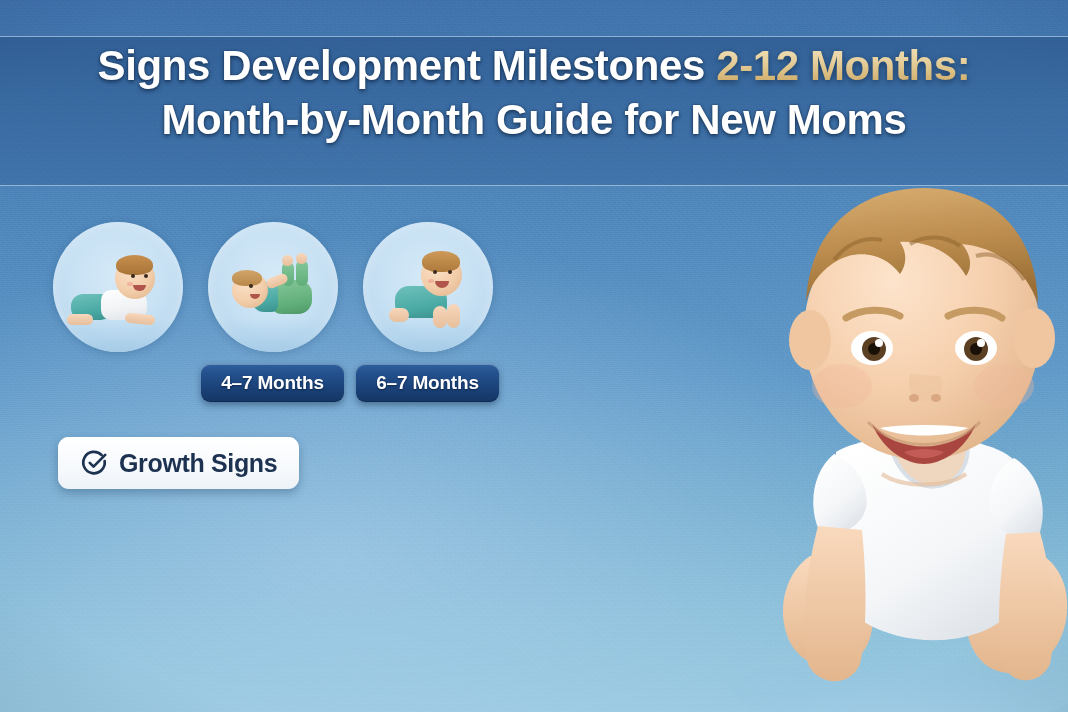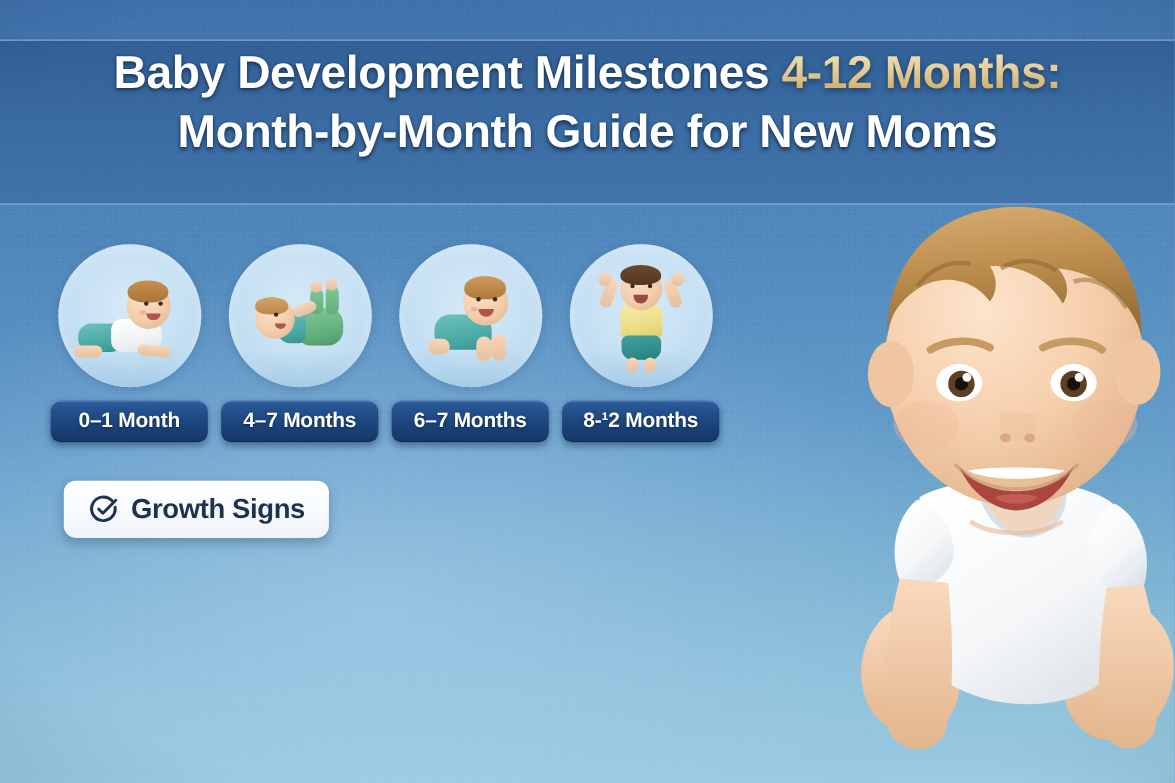--- a/index.html
+++ b/index.html
@@ -161,22 +161,22 @@
 <body>
 
 <div id="poster">
 
   <div id="texture"></div>
 
   <div id="title-band"></div>
 
   <div id="title-block">
     <div class="tline l1">
-      <span>Baby Development Milestones</span>
-      <span class="accent">4-12 Months:</span>
+      <span>Signs Development Milestones</span>
+      <span class="accent">2-12 Months:</span>
     </div>
     <div class="tline l2">Month-by-Month Guide for New Moms</div>
   </div>
 
   <div id="milestones">
 
     <div class="ms-item">
       <div class="ms-thumb">
         <div class="floor"></div>
         <div class="baby" style="left:0;top:0;width:130px;height:130px;">
@@ -185,21 +185,20 @@
           <div class="limb" style="left:14px;top:92px;width:26px;height:11px;"></div>
           <div class="limb" style="left:72px;top:92px;width:30px;height:10px;transform:rotate(6deg);"></div>
           <div class="head" style="left:62px;top:36px;width:40px;height:41px;"></div>
           <div class="hair" style="left:63px;top:33px;width:37px;height:20px;background:linear-gradient(180deg,#c78f4f 0%,#a87437 100%);"></div>
           <div class="eye" style="left:78px;top:52px;"></div>
           <div class="eye" style="left:91px;top:52px;"></div>
           <div class="mouth" style="left:80px;top:63px;width:13px;height:6px;"></div>
           <div class="cheek" style="left:74px;top:60px;"></div>
         </div>
       </div>
-      <div class="ms-badge">0–1 Month</div>
     </div>
 
 
     <div class="ms-item">
       <div class="ms-thumb">
         <div class="floor"></div>
         <div class="baby" style="left:0;top:0;width:130px;height:130px;">
           <div class="body-pc grn" style="left:62px;top:58px;width:42px;height:34px;border-radius:12px 14px 14px 12px;"></div>
           <div class="body-pc teal" style="left:44px;top:60px;width:26px;height:30px;border-radius:12px 6px 6px 12px;"></div>
           <div class="limb grn" style="left:74px;top:40px;width:12px;height:24px;border-radius:7px;background:linear-gradient(180deg,#86c79a,#5fae79);"></div>
@@ -228,41 +227,20 @@
           <div class="hair" style="left:59px;top:29px;width:38px;height:21px;background:linear-gradient(180deg,#cf9a58 0%,#ad7a3c 100%);"></div>
           <div class="eye" style="left:70px;top:48px;"></div>
           <div class="eye" style="left:85px;top:48px;"></div>
           <div class="mouth" style="left:72px;top:59px;width:14px;height:7px;"></div>
           <div class="cheek" style="left:65px;top:57px;"></div>
         </div>
       </div>
       <div class="ms-badge">6–7 Months</div>
     </div>
 
-    <div class="ms-item">
-      <div class="ms-thumb">
-        <div class="floor"></div>
-        <div class="baby" style="left:0;top:0;width:130px;height:130px;">
-          <div class="limb" style="left:30px;top:32px;width:11px;height:26px;transform:rotate(20deg);"></div>
-          <div class="limb" style="left:88px;top:32px;width:11px;height:26px;transform:rotate(-20deg);"></div>
-          <div class="limb" style="left:26px;top:26px;width:12px;height:12px;border-radius:50%;"></div>
-          <div class="limb" style="left:92px;top:26px;width:12px;height:12px;border-radius:50%;"></div>
-          <div class="body-pc ylw" style="left:46px;top:54px;width:38px;height:32px;border-radius:10px 10px 6px 6px;"></div>
-          <div class="body-pc tealdk" style="left:47px;top:83px;width:36px;height:22px;border-radius:6px 6px 10px 10px;"></div>
-          <div class="limb" style="left:52px;top:103px;width:10px;height:14px;"></div>
-          <div class="limb" style="left:68px;top:103px;width:10px;height:14px;"></div>
-          <div class="head" style="left:46px;top:22px;width:38px;height:38px;"></div>
-          <div class="hair" style="left:46px;top:19px;width:37px;height:18px;background:linear-gradient(180deg,#6b4a2e 0%,#513620 100%);"></div>
-          <div class="eye" style="left:55px;top:36px;"></div>
-          <div class="eye" style="left:71px;top:36px;"></div>
-          <div class="mouth" style="left:58px;top:46px;width:13px;height:8px;background:#9a4a42;"></div>
-        </div>
-      </div>
-      <div class="ms-badge">8-¹2 Months</div>
-    </div>
 
   </div>
 
   <div id="features">
 
     <div class="feat">
       <span>
         <svg width="28" height="28" viewBox="0 0 24 24" fill="none" stroke="#1d3150" stroke-width="2.3" stroke-linecap="round" stroke-linejoin="round">
           <path d="M21.1 10.3A9.2 9.2 0 1 1 18.6 5.2"></path>
           <polyline points="21.6 5.0 11.6 15.1 8.4 11.9"></polyline>

